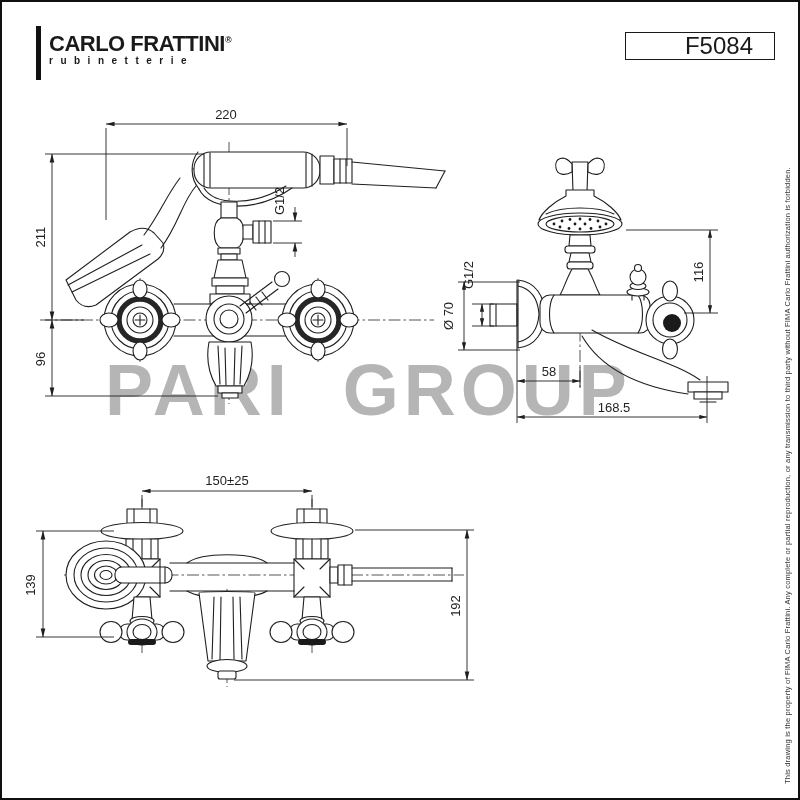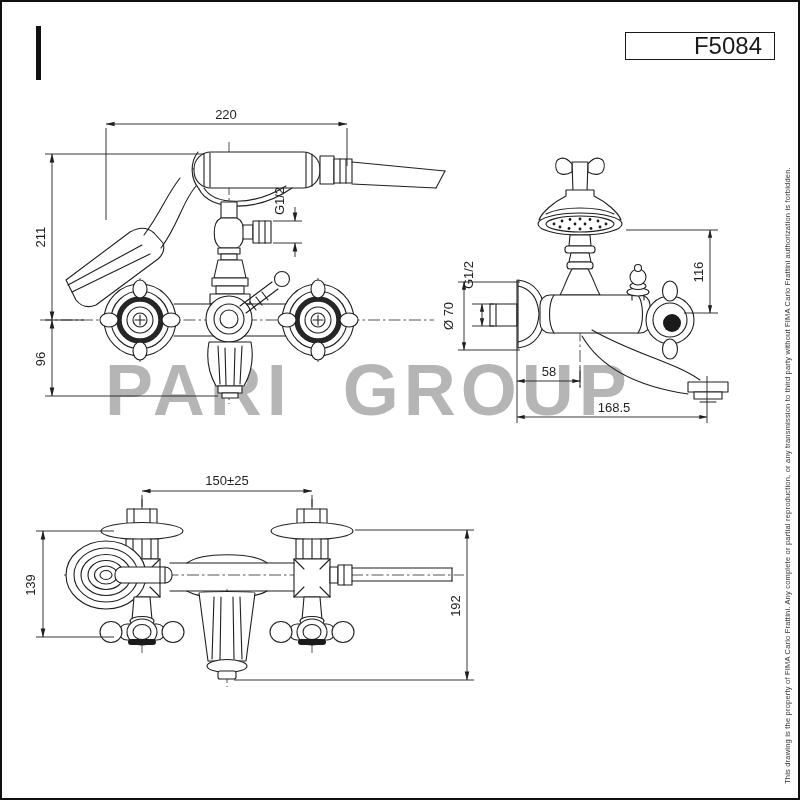--- a/index.html
+++ b/index.html
@@ -9,21 +9,21 @@
   
   .logo{position:absolute;left:28px;top:20px;display:flex;align-items:flex-start;}
   .logo-brand{font-size:46px;font-weight:700;letter-spacing:-2px;line-height:40px;margin-top:2px;}
   .logo-bar{width:5px;height:54px;background:#111;margin:4px 8px 0 6px;}
   .logo-right{display:flex;flex-direction:column;margin-top:8px;}
   .logo-name{font-size:22px;font-weight:700;letter-spacing:-0.5px;line-height:20px;white-space:nowrap;}
   .logo-reg{font-size:9px;vertical-align:super;}
   .logo-sub{font-size:10px;font-weight:700;letter-spacing:7.5px;margin-top:1px;white-space:nowrap;}
   .code-box{position:absolute;left:623px;top:30px;width:150px;height:28px;
             border:1.5px solid #1a1a1a;box-sizing:border-box;
-            font-size:24px;line-height:25px;text-align:right;padding-right:12px;}
+            font-size:24px;line-height:25px;text-align:right;padding-right:21px;}
   
   .watermark{position:absolute;left:103px;top:352px;z-index:0;
              font-size:72px;font-weight:700;letter-spacing:5px;word-spacing:26px;
              line-height:1;white-space:nowrap;}
   
   .drawing{position:absolute;z-index:1;}
   #view-front{left:30px;top:100px;}
   #view-side{left:440px;top:140px;}
   #view-top{left:20px;top:465px;}
   svg{overflow:visible;}
@@ -40,20 +40,24 @@
               transform:rotate(180deg);font-size:7.5px;color:#333;letter-spacing:0.2px;
               max-height:540px;white-space:nowrap;}
 </style>
 </head>
 <body>
 
 <div class="page">
 
   <div class="logo">
     <div class="logo-bar"></div>
+    <div class="logo-right">
+      <div class="logo-name"><span>CARLO FRATTINI</span><span class="logo-reg">®</span></div>
+      <div class="logo-sub">rubinetterie</div>
+    </div>
   </div>
   <div class="code-box">F5084</div>
 
   <div class="watermark" id="wm" style="color: rgb(181, 181, 181);">PARI GROUP</div>
 
   <svg id="view-front" class="drawing" width="420" height="310" viewBox="0 0 420 310">
     <defs>
       <marker id="ar1" viewBox="0 0 10 6" refX="9.5" refY="3" markerWidth="10" markerHeight="6" orient="auto-start-reverse">
         <path d="M10,3 L0,0.4 L0,5.6 Z" fill="#1f1f1f"></path>
       </marker>

